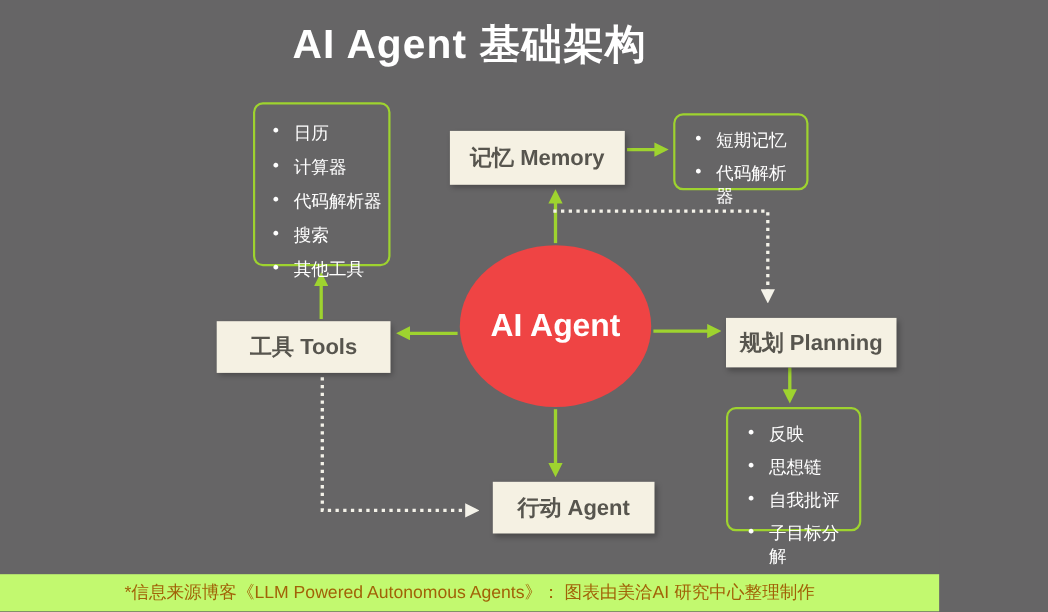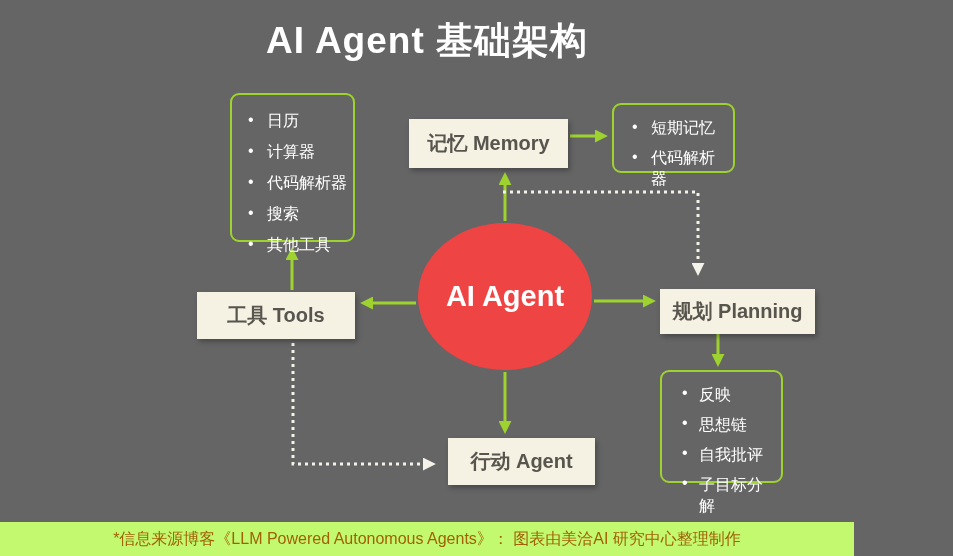--- a/index.html
+++ b/index.html
@@ -20,21 +20,21 @@
          color:#ffffff;font-weight:bold;font-size:29px;}
   .listbox{position:absolute;border:2.5px solid #9ed32f;border-radius:9px;box-sizing:border-box;}
   .listbox ul{list-style:none;margin:0;padding:0;}
   .listbox li{position:relative;color:#ffffff;font-size:16px;padding-left:19px;}
   .listbox li::before{content:"•";position:absolute;left:0;top:0;color:#ffffff;}
   .lb-tools{left:230px;top:93px;width:125px;height:149px;padding:16px 6px 0 16px;}
   .lb-tools li{margin-bottom:10px;}
   .lb-memory{left:612px;top:103px;width:123px;height:70px;padding:13px 4px 0 18px;}
   .lb-memory li{margin-bottom:9px;}
   .lb-planning{left:660px;top:370px;width:123px;height:113px;padding:13px 4px 0 18px;}
-  .lb-planning li{margin-bottom:9px;font-family:Liberation Mono, monospace;}
+  .lb-planning li{margin-bottom:9px;}
   .footer{position:absolute;left:0;bottom:0;width:100%;height:34px;background:#c2f96f;
           display:flex;align-items:center;justify-content:center;}
   .footer span{color:#a16207;font-size:16px;}
 </style>
 </head>
 <body>
 
 <div class="canvas">
 
   <svg class="connectors" viewBox="0 0 953 556" xmlns="http://www.w3.org/2000/svg">

